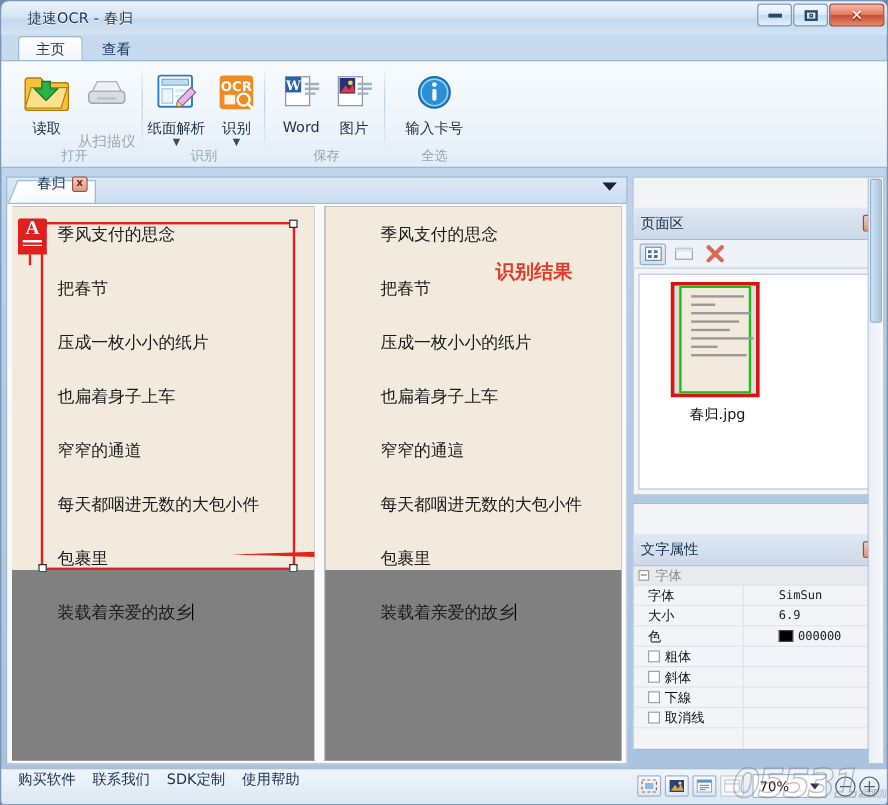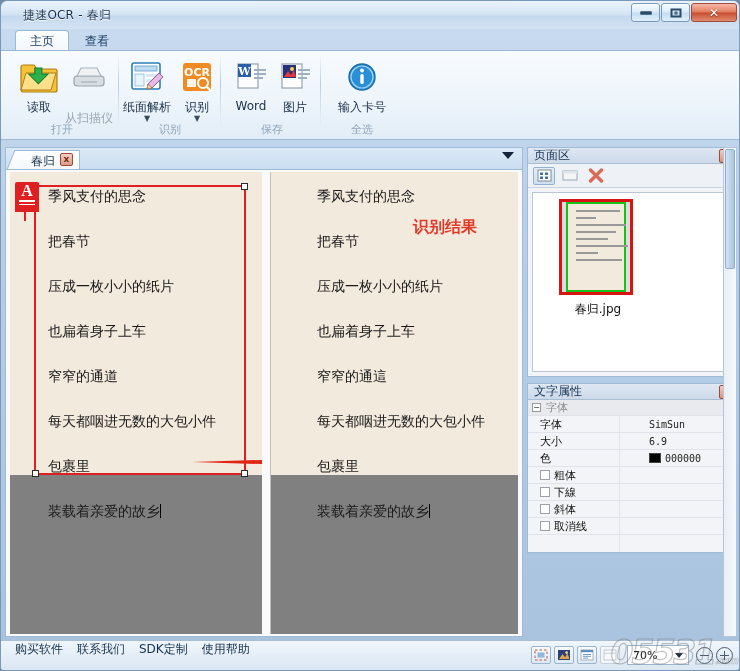--- a/index.html
+++ b/index.html
@@ -90,21 +90,21 @@
   .doctabbar {
     position: absolute; left: 4px; top: 146px; width: 518px; height: 22px;
     background: linear-gradient(to bottom,#dce9f6,#c9ddf0);
     border: 1px solid #9fbcd6; border-bottom: none;
   }
   .doctab {
     position: absolute; left: 10px; top: 2px; height: 14px;
     background: linear-gradient(to bottom,#ffffff,#f4f8fc);
     border: 1px solid #9fbcd6; border-bottom: none;
     padding: 2px 6px 16px 14px; font-size: 12px; color:#16324f;
-    display:flex; align-items:flex-start; gap:5px;
+    display:flex; align-items:center; gap:5px;
     transform: skewX(0deg);
   }
   .doctab:before{
     content:""; position:absolute; left:-7px; top:-1px; width:10px; height:21px;
     background: linear-gradient(to bottom,#ffffff,#f4f8fc);
     border-left:1px solid #9fbcd6; border-top:1px solid #9fbcd6;
     transform: skewX(-22deg);
   }
   .tabclose {
     width: 13px; height: 13px; border:1px solid #9d4a3a; border-radius:2px;
@@ -171,24 +171,24 @@
     position: absolute; left: 142px; top: 45px;
     font-size: 16px; color: #e23a27; font-weight: bold;
     font-family:Liberation Sans, sans-serif;
   }
   .caretbar { display:inline-block; width:1px; height:14px; background:#000; vertical-align:-2px;}
 
   
   .dock { position: absolute; left: 526px; top: 146px; width: 210px; }
   .panel { width: 210px; background:#f2f4f7; border:1px solid #9fbcd6; }
   .panel-head {
-    height: 16px; background: linear-gradient(to bottom,#dfe8f3,#ccd9e9);
+    height: 27px; background: linear-gradient(to bottom,#dfe8f3,#ccd9e9);
     border-bottom: 1px solid #a9bdd3;
     display:flex; align-items:center; padding: 0 3px 0 6px;
-    font-size: 12px; color:#15304f;
+    font-size: 12px; color:#15304f;margin-top:25px;
   }
   .panel-head .sp { flex: 1; }
   .xbtn {
     width: 14px; height: 14px; border:1px solid #9d4a3a; border-radius:2px;
     background: linear-gradient(to bottom,#f2cbc0,#d9947e);
     color:#6f2414; font-size:9px; line-height:12px; text-align:center; font-weight:bold;
   }
   .ptoolbar {
     height: 24px; background:#eef1f5; border-bottom:1px solid #c6d2e0;
     display:flex; align-items:center; gap:4px; padding-left:5px;
@@ -534,28 +534,28 @@
       <div class="proprow">
         <span class="k">
             <i class="cbx"></i>
             <span>粗体</span>
           </span>
         <span class="v"></span>
       </div>
       <div class="proprow">
         <span class="k">
             <i class="cbx"></i>
-            <span>下線</span>
+            <span>斜体</span>
           </span>
         <span class="v"></span>
       </div>
       <div class="proprow">
         <span class="k">
             <i class="cbx"></i>
-            <span>斜体</span>
+            <span>下線</span>
           </span>
         <span class="v"></span>
       </div>
       <div class="proprow">
         <span class="k">
             <i class="cbx"></i>
             <span>取消线</span>
           </span>
         <span class="v"></span>
       </div>

